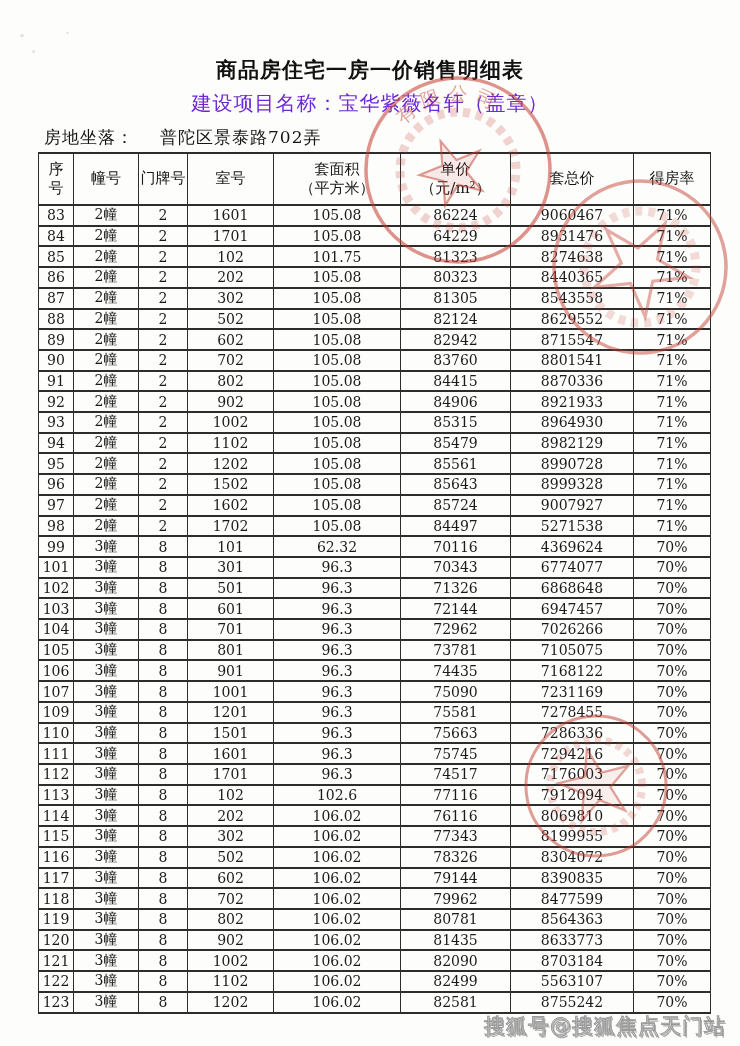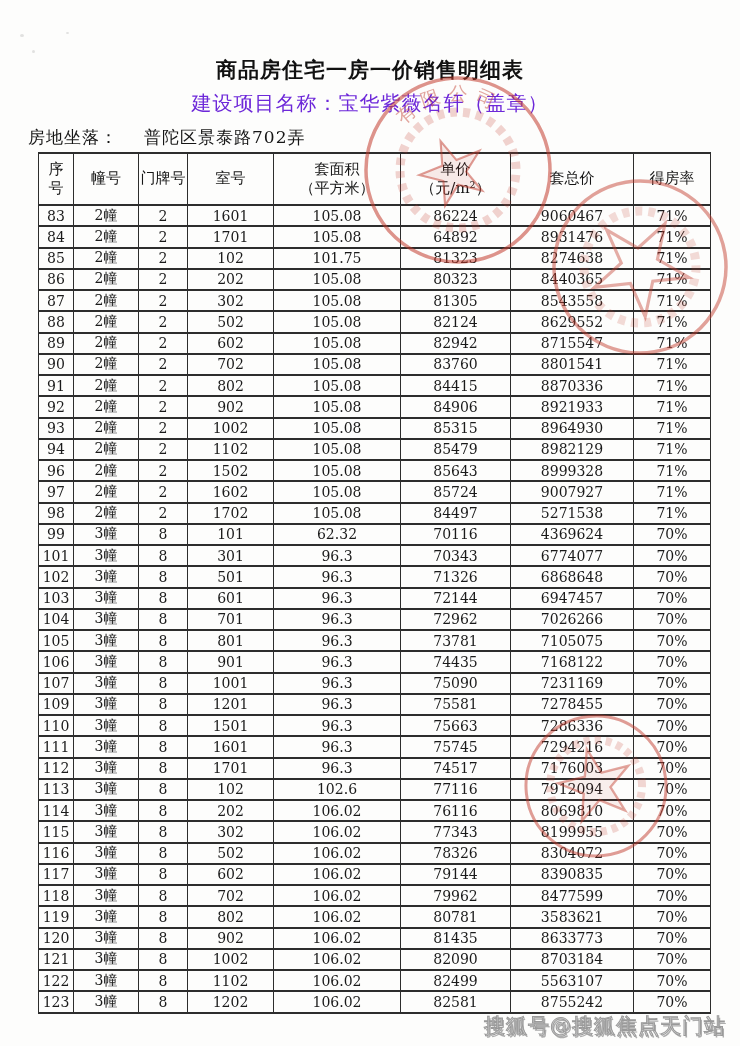--- a/index.html
+++ b/index.html
@@ -12,21 +12,21 @@
     position:absolute;top:56px;left:0;width:100%;text-align:center;
     font-family:"DejaVu Sans", sans-serif;font-weight:bold;
     font-size:21px;letter-spacing:1px;color:#111;
   }
   .doc-subtitle{
     position:absolute;top:90px;left:0;width:100%;text-align:center;
     font-family:"DejaVu Sans", sans-serif;font-weight:normal;
     font-size:20px;letter-spacing:1px;color:#6d28d9;
   }
   .location-line{
-    position:absolute;top:126px;left:28px;
+    position:absolute;top:126px;left:44px;
     font-size:17px;color:#161616;letter-spacing:1px;
   }
   .location-line .loc-val{margin-left:26px;}
   table.doc-table{
     position:absolute;top:152px;left:38px;width:672px;height:862px;
     border-collapse:collapse;table-layout:fixed;
     background:transparent;
   }
   .doc-table th,.doc-table td{
     border:1px solid #2d2d2d;
@@ -122,21 +122,21 @@
           <td>86224</td>
           <td>9060467</td>
           <td>71%</td>
         </tr>
         <tr>
           <td>84</td>
           <td>2幢</td>
           <td>2</td>
           <td>1701</td>
           <td>105.08</td>
-          <td>64892</td>
+          <td>64229</td>
           <td>8931476</td>
           <td>71%</td>
         </tr>
         <tr>
           <td>85</td>
           <td>2幢</td>
           <td>2</td>
           <td>102</td>
           <td>101.75</td>
           <td>81323</td>
@@ -227,20 +227,30 @@
           <td>94</td>
           <td>2幢</td>
           <td>2</td>
           <td>1102</td>
           <td>105.08</td>
           <td>85479</td>
           <td>8982129</td>
           <td>71%</td>
         </tr>
         <tr>
+          <td>95</td>
+          <td>2幢</td>
+          <td>2</td>
+          <td>1202</td>
+          <td>105.08</td>
+          <td>85561</td>
+          <td>8990728</td>
+          <td>71%</td>
+        </tr>
+        <tr>
           <td>96</td>
           <td>2幢</td>
           <td>2</td>
           <td>1502</td>
           <td>105.08</td>
           <td>85643</td>
           <td>8999328</td>
           <td>71%</td>
         </tr>
         <tr>
@@ -443,21 +453,21 @@
           <td>8477599</td>
           <td>70%</td>
         </tr>
         <tr>
           <td>119</td>
           <td>3幢</td>
           <td>8</td>
           <td>802</td>
           <td>106.02</td>
           <td>80781</td>
-          <td>3583621</td>
+          <td>8564363</td>
           <td>70%</td>
         </tr>
         <tr>
           <td>120</td>
           <td>3幢</td>
           <td>8</td>
           <td>902</td>
           <td>106.02</td>
           <td>81435</td>
           <td>8633773</td>

